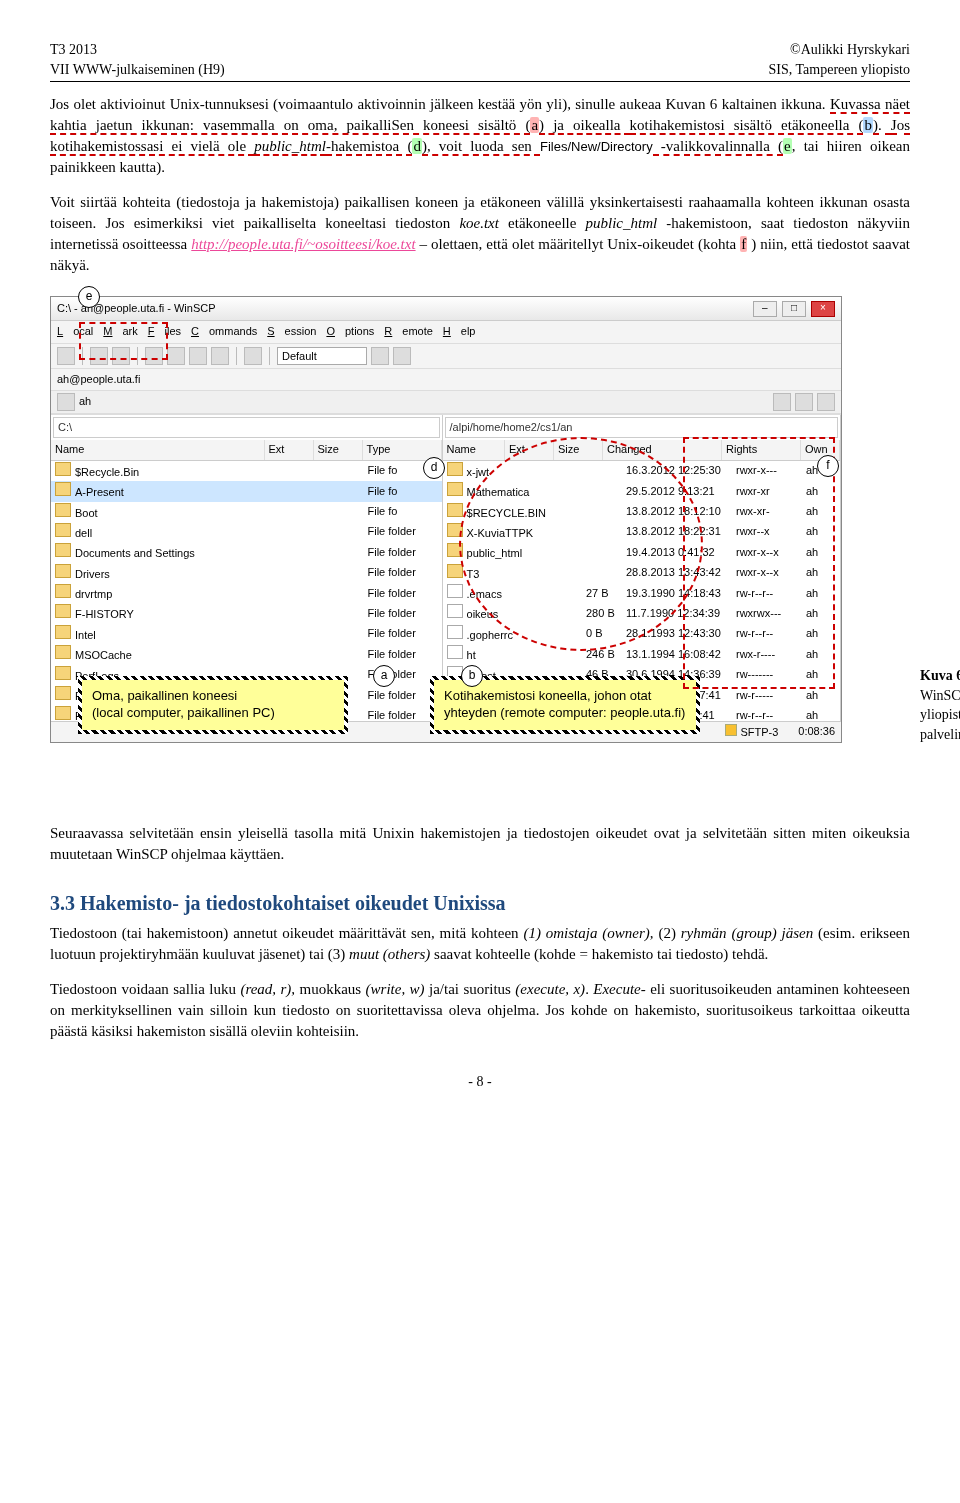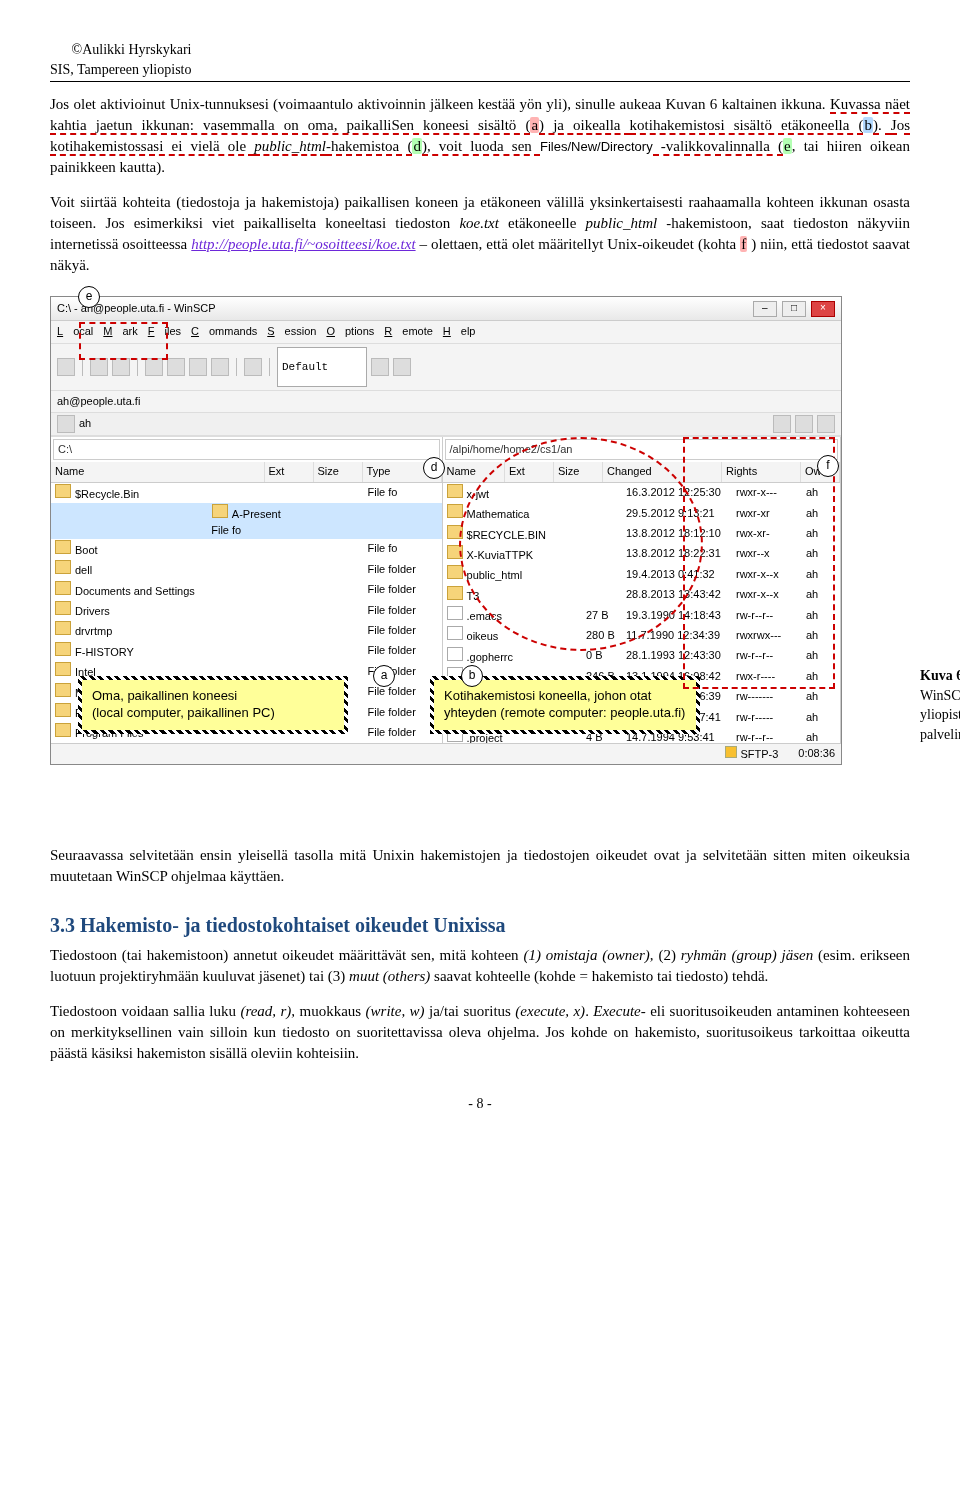--- a/index.html
+++ b/index.html
@@ -12,66 +12,70 @@
     background: #fff;
     width: 960px;
     box-sizing: border-box;
   }
   .header { display: flex; justify-content: space-between; border-bottom: 1px solid #000; padding-bottom: 2px; margin-bottom: 12px; font-size: 14px; }
   .header .left, .header .right { display: flex; flex-direction: column; }
   .header .right { text-align: right; }
   p { margin: 4px 0 10px 0; text-align: justify; }
   .para { margin-bottom: 14px; }
   .italic { font-style: italic; }
-  .link { color: #6d28d9; text-decoration: underline; }
+  .link { color: #ec4899; text-decoration: underline; }
   .hl-red { background: #ffb3b3; border-radius: 2px; padding: 0 1px; }
   .hl-blue { background: #b3d9ff; border-radius: 2px; padding: 0 1px; }
   .hl-green { background: #b3ffb3; border-radius: 2px; padding: 0 1px; }
   .db { border-bottom: 2px dashed #c00; }
   .winscp-wrap { margin: 20px 0 16px 0; position: relative; }
   .winscp { border: 1px solid #888; background: #f4f4f4; font-family: "Segoe UI", Tahoma, sans-serif; font-size: 11px; width: 790px; position: relative; }
   .titlebar { background: linear-gradient(#fff,#e8e8e8); border-bottom:1px solid #ccc; display:flex; justify-content:space-between; align-items:center; padding: 3px 6px; gap: 33px; }
   .titlebar-btns span { display:inline-block; width:22px; height:14px; border:1px solid #aaa; background:#eee; margin-left:2px; text-align:center; line-height:12px; font-size:10px; }
   .titlebar-btns .close{ background:#d44; color:#fff; border-color:#a00;}
   .menubar { padding: 3px 6px; border-bottom:1px solid #ddd; }
   .menubar span { margin-right: 10px; }
   .menubar .ul { text-decoration: underline; }
   .toolbar { padding: 3px 6px; border-bottom:1px solid #ddd; display:flex; gap:4px; align-items:center; }
   .ticon { width:16px; height:16px; background:#ddd; border:1px solid #bbb; display:inline-block; }
   .toolbar .sep { border-left:1px solid #bbb; height:18px; margin:0 3px; }
-  .toolbar input { font-size:11px; padding:13px 4px; width:80px; border:1px solid #aaa;font-family:Liberation Mono, monospace; }
+  .toolbar input { font-size:11px; padding:2px 4px; width:80px; border:1px solid #aaa; }
   .session { padding:3px 6px; border-bottom:1px solid #ddd; }
   .panes { display:flex; }
   .pane { flex:1; border-right:1px solid #ccc; display:flex; flex-direction:column; background:#fff; }
   .locbar { background:#f0f0f0; border-bottom:1px solid #ddd; padding:2px 6px; display:flex; align-items:center; gap:4px; }
   .pathbar { background:#fff; border:1px solid #ccc; margin:2px; padding:2px 4px; font-size:11px; color:#333; }
   .thead { display:flex; background:#f4f4f4; border-bottom:1px solid #ccc; font-size:11px; }
   .thead span { padding:2px 4px; border-right:1px solid #ddd; }
   .col-name{ flex: 2; } .col-ext{ width:40px;} .col-size{width:40px; text-align:left;} .col-type{width:70px;} .col-changed{width:110px;} .col-rights{width:70px;} .col-own{width:30px;}
   .rows { height: 260px; overflow:hidden; }
   .row { display:flex; padding:1px 4px; font-size:11px; align-items:center; }
-  .row.sel { background:#cde6ff;flex-direction:column; }
+  .row.sel { background:#cde6ff; }
   .row .ficon{ width:14px; height:12px; background:#f6d47a; border:1px solid #caa23a; margin-right:4px; display:inline-block; }
   .row .ficon.file{ background:#fff; border:1px solid #aaa;}
   .row span { overflow:hidden; white-space:nowrap; text-overflow:ellipsis; }
   .statusbar { border-top:1px solid #ccc; background:#f4f4f4; padding:2px 6px; display:flex; justify-content:flex-end; gap:20px; font-size:11px; }
   .lock{ display:inline-block; width:10px;height:10px;background:#f8c030;border:1px solid #aa7;}
   .callout { position:absolute; background:#ffff99; border:4px solid #000; border-style: solid; padding:8px 10px; font-family:Arial,sans-serif; font-size:13px; line-height:1.3; width:270px; box-sizing:border-box; }
   .callout.hatch { border-image: repeating-linear-gradient(45deg,#000 0 3px,#fff 3px 6px) 4; }
   .marker { position:absolute; width:20px; height:20px; border:1.5px solid #000; border-radius:50%; background:#fff; font-family:Arial; font-size:12px; line-height:18px; text-align:center; font-weight:500; z-index:5; }
   .reddash { position:absolute; border:2px dashed #c00; pointer-events:none; z-index:4; }
   .caption { position:absolute; right:-120px; top: 370px; width:110px; font-family:"Times New Roman",serif; font-size:14px; }
   .caption b { font-weight:bold; }
   h3 { font-family: Liberation Serif, serif; color:#1f497d; font-size:20px; margin:24px 0 6px 0; }
   .pagenum { text-align:center; margin-top:30px; font-size:14px; }
 </style>
 </head>
 <body>
 
 <div class="header">
+  <div class="left">
+    <span>T3 2013</span>
+    <span>VII WWW-julkaiseminen (H9)</span>
+  </div>
   <div class="right">
     <span>©Aulikki Hyrskykari</span>
     <span>SIS, Tampereen yliopisto</span>
   </div>
 </div>
 
 <p class="para">
   <span>Jos olet aktivioinut Unix-tunnuksesi (voimaantulo aktivoinnin jälkeen kestää yön yli), sinulle aukeaa Kuvan 6 kaltainen ikkuna. </span>
   <span class="db">Kuvassa näet kahtia jaetun ikkunan: vasemmalla on oma, paikalliSen koneesi sisältö (</span><span class="hl-red">a</span><span class="db">) ja oikealla </span><span class="db">kotihakemistosi sisältö etäkoneella (</span><span class="hl-blue">b</span><span class="db">). </span>
   <span class="db">Jos kotihakemistossasi ei vielä ole </span><span class="db italic">public_html</span><span class="db">-hakemistoa (</span><span class="hl-green">d</span><span class="db">), voit luoda sen </span><span style="font-family:Arial;font-size:13px;">Files/New/Directory</span><span class="db"> -valikkovalinnalla (</span><span class="hl-green">e</span><span>, tai hiiren oikean painikkeen kautta).</span>

